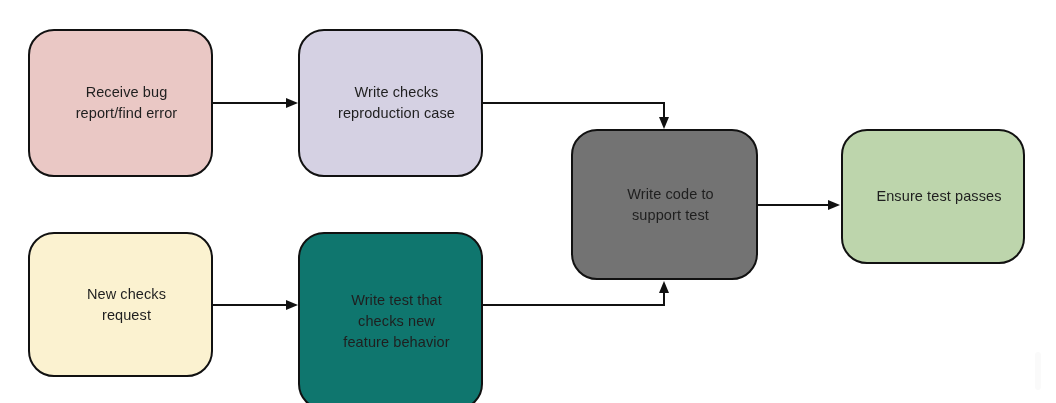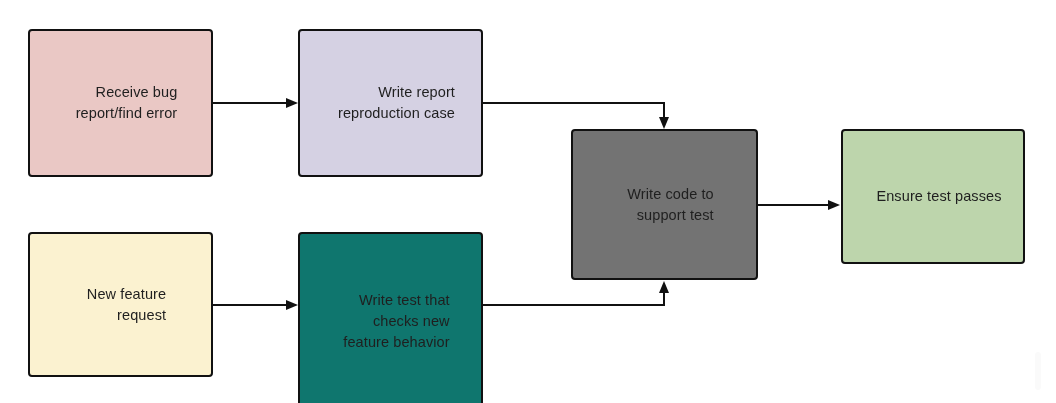--- a/index.html
+++ b/index.html
@@ -12,25 +12,25 @@
     position: relative;
     width: 1056px;
     height: 403px;
     background: #ffffff;
     overflow: hidden;
   }
   .node {
     position: absolute;
     box-sizing: border-box;
     border: 2px solid #111111;
-    border-radius: 4px;
+    border-radius: 26px;
     display: flex;
     align-items: center;
     justify-content: center;
-    text-align: right;
+    text-align: center;
     white-space: pre-line;
     font-size: 14.5px;
     line-height: 21px;
     color: #1f1f1f;
     letter-spacing: 0.1px;
     padding-left: 12px;
   }
   #connector-layer {
     position: absolute;
     left: 0;
@@ -67,24 +67,24 @@
     <path class="edge" d="M213 103 H286" marker-end="url(#arrowhead)"></path>
     <path class="edge" d="M483 103 H664 V117" marker-end="url(#arrowhead)"></path>
     <path class="edge" d="M213 305 H286" marker-end="url(#arrowhead)"></path>
     <path class="edge" d="M483 305 H664 V293" marker-end="url(#arrowhead)"></path>
     <path class="edge" d="M758 205 H828" marker-end="url(#arrowhead)"></path>
   </svg>
 
   <div class="node" style="left: 28px; top: 29px; width: 185px; height: 148px; background-color: rgb(234, 200, 197);">Receive bug
 report/find error</div>
 
-  <div class="node" style="left: 298px; top: 29px; width: 185px; height: 148px; background-color: rgb(213, 209, 227);">Write report
+  <div class="node" style="left: 298px; top: 29px; width: 185px; height: 148px; background-color: rgb(213, 209, 227);">Write checks
 reproduction case</div>
 
-  <div class="node" style="left: 28px; top: 232px; width: 185px; height: 145px; background-color: rgb(251, 242, 208);">New feature
+  <div class="node" style="left: 28px; top: 232px; width: 185px; height: 145px; background-color: rgb(251, 242, 208);">New checks
 request</div>
 
   <div class="node" style="left: 298px; top: 232px; width: 185px; height: 178px; background-color: #0f766e;">Write test that
 checks new
 feature behavior</div>
 
   <div class="node" style="left: 571px; top: 129px; width: 187px; height: 151px; background-color: #737373;">Write code to
 support test</div>
 
   <div class="node" style="left: 841px; top: 129px; width: 184px; height: 135px; background-color: rgb(189, 213, 172);">Ensure test passes</div>

